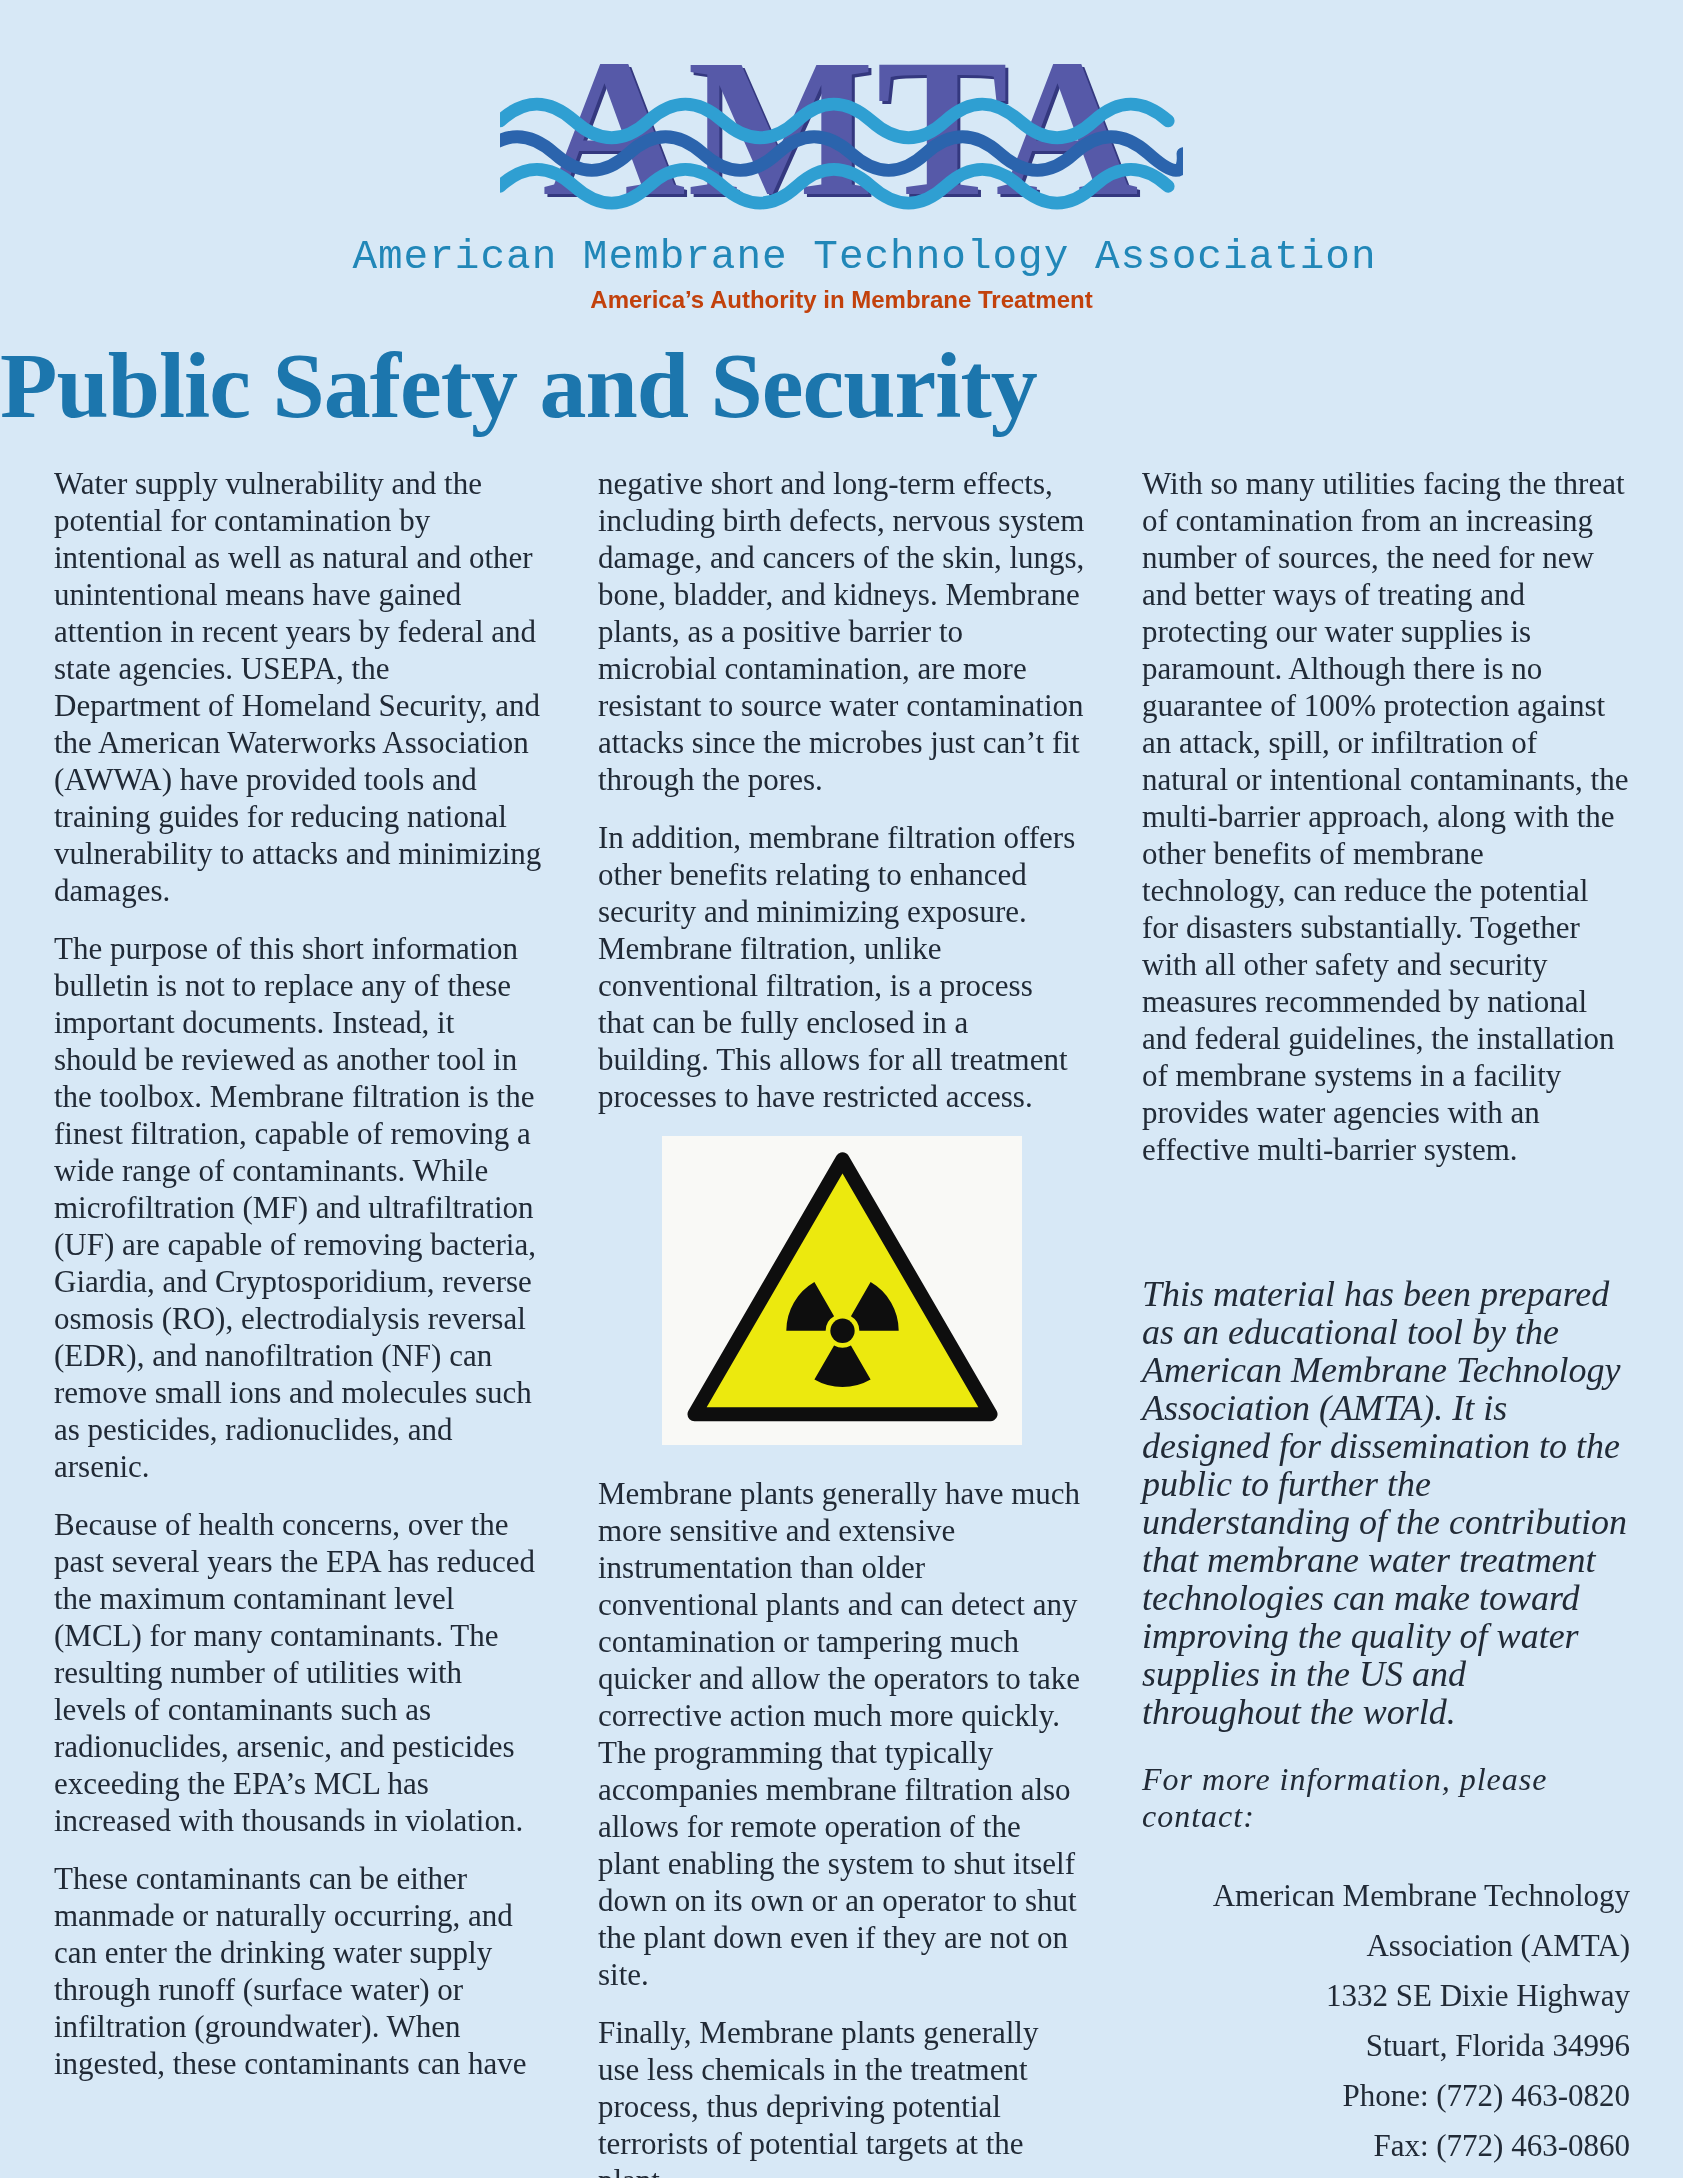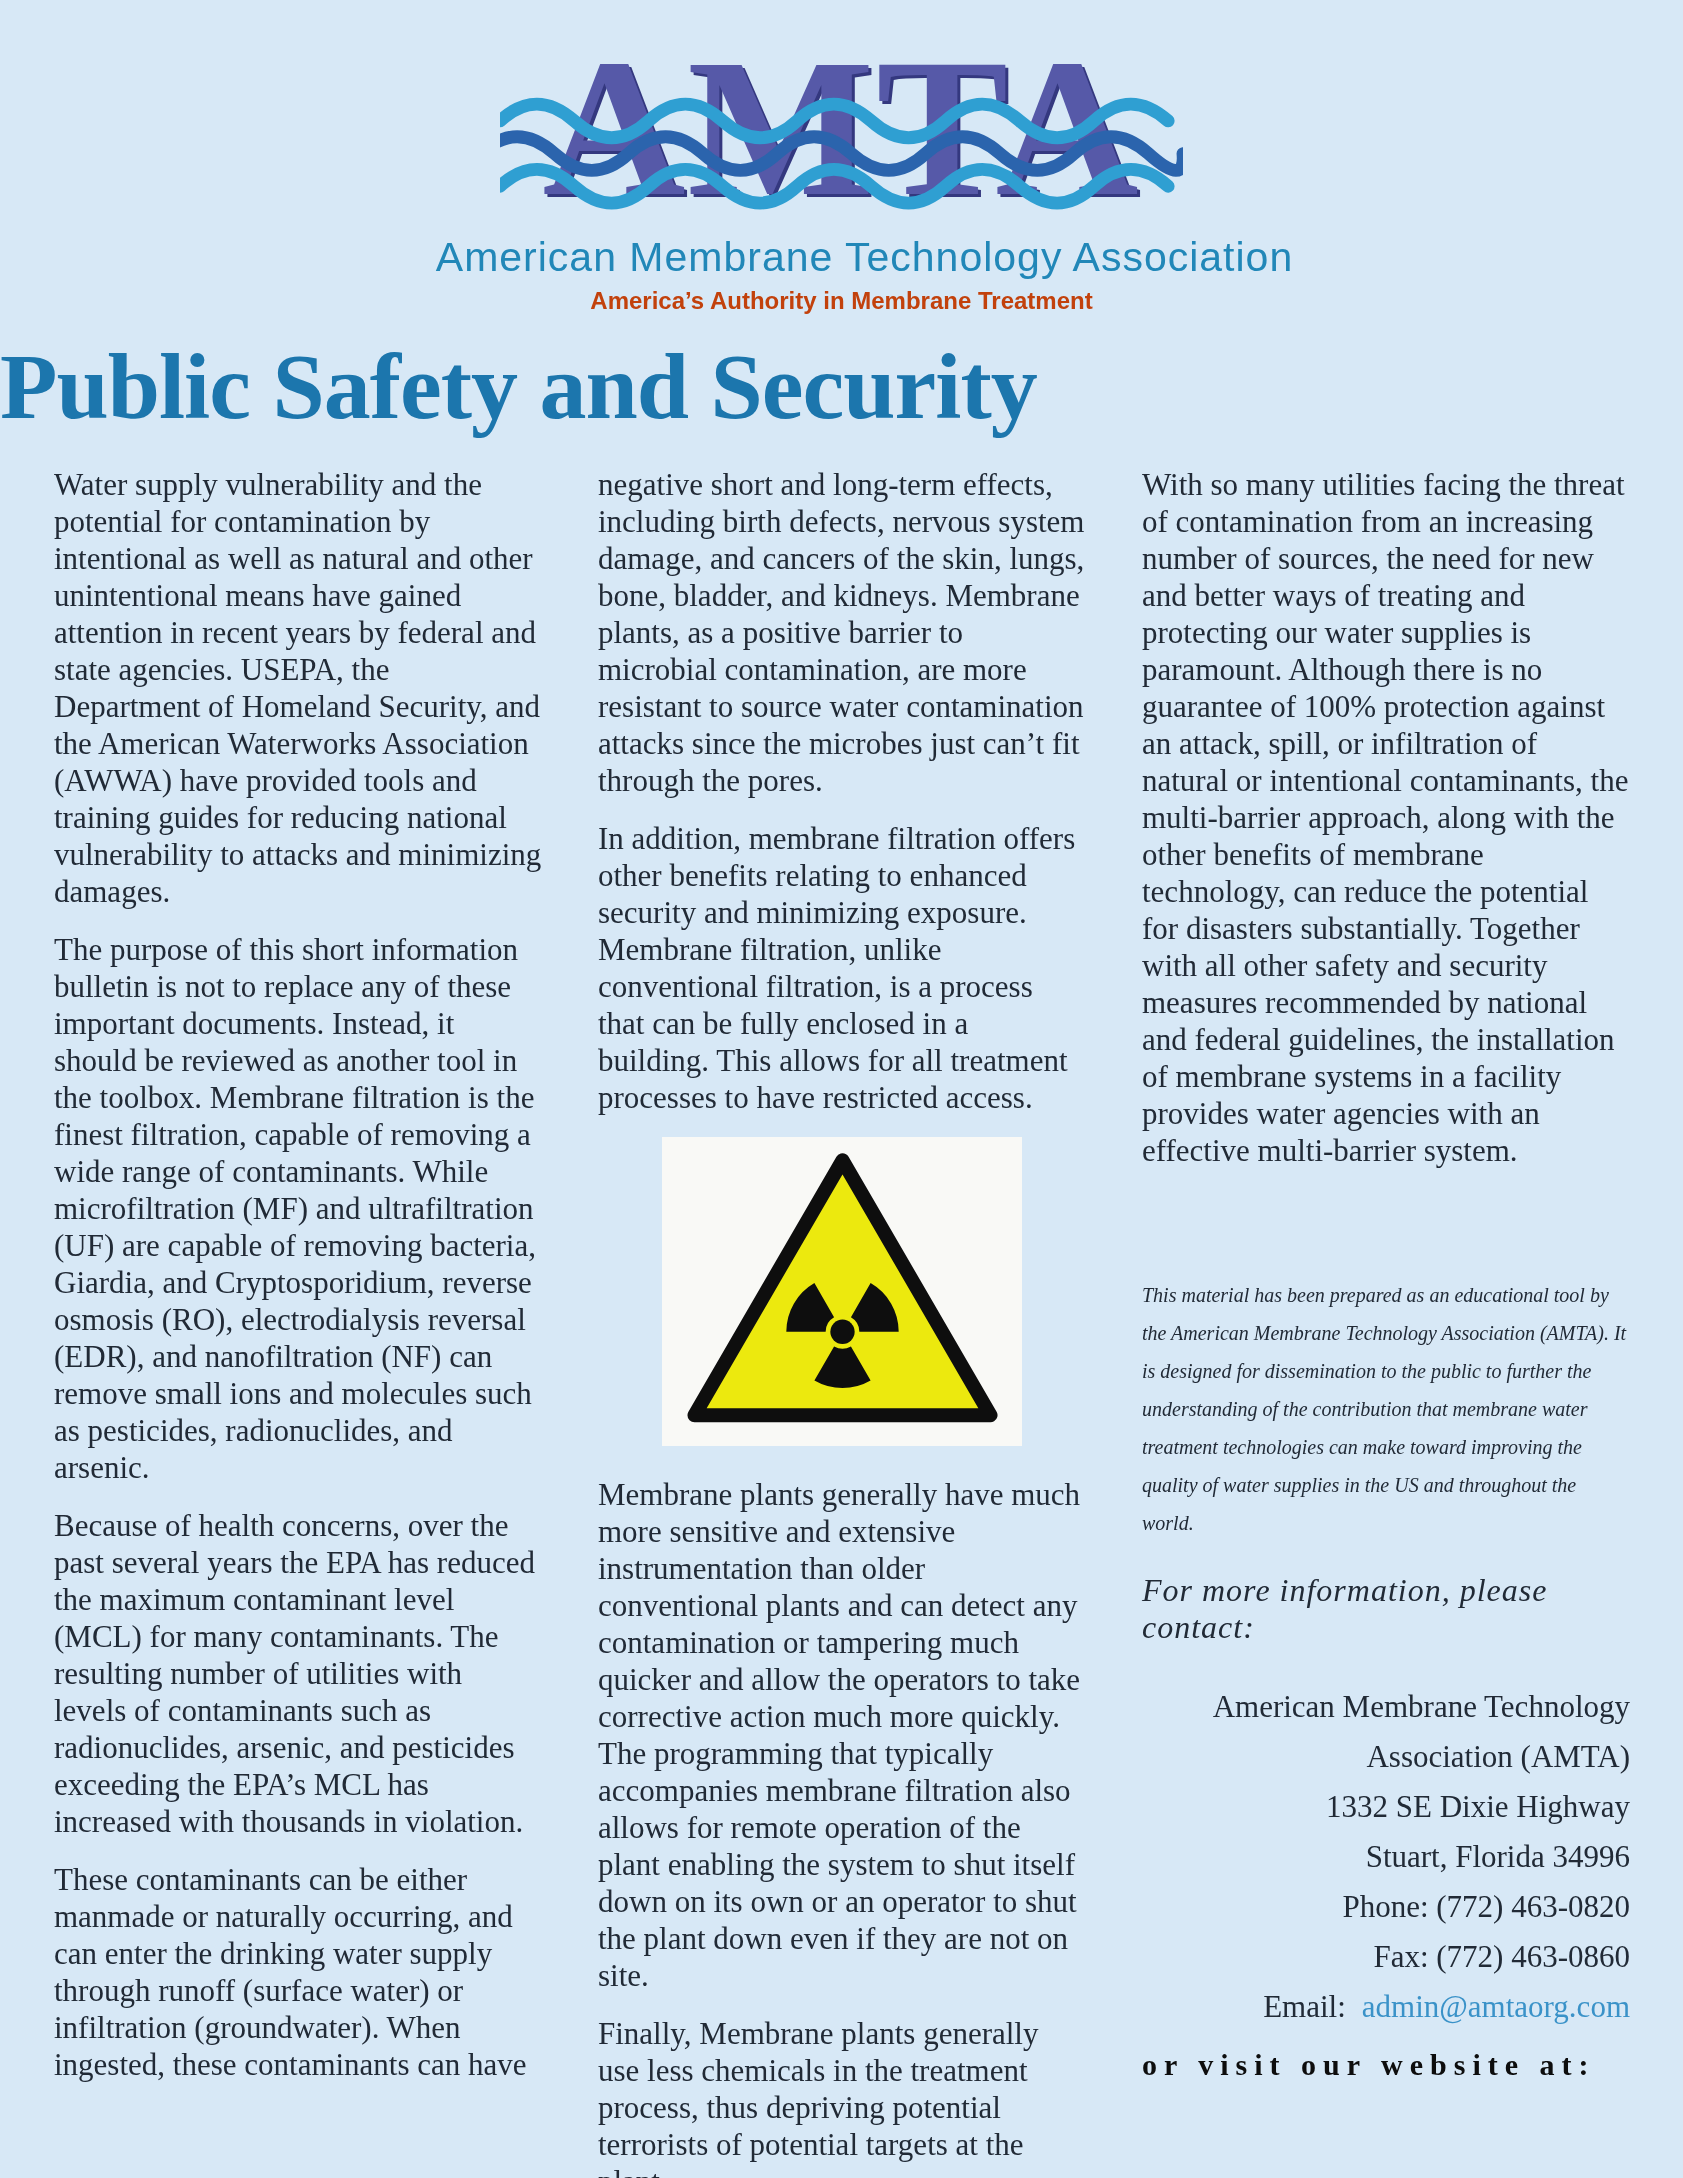--- a/index.html
+++ b/index.html
@@ -21,21 +21,21 @@
     font-size:198px;
     line-height:176px;
     letter-spacing:2px;
     color:#5659a8;
     text-shadow:3px 3px 0 #34387f;
     user-select:none;
   }
   .logo-waves{position:absolute;left:5px;top:51px;pointer-events:none;}
   .org-line{
     margin-top:6px;
-    font-family:Liberation Sans, sans-serif;
+    font-family:Liberation Mono, monospace;
     font-size:41px;
     color:#2187b8;
     letter-spacing:1px;
     padding-left:46px;
   }
   .tagline{
     margin-top:6px;
     font-family:"Liberation Sans", sans-serif;
     font-weight:bold;
     font-size:24px;
@@ -63,21 +63,21 @@
   
   .rad-figure{
     width:360px;height:309px;
     margin:8px auto 30px auto;
     background:#f9f9f6;
     display:flex;align-items:center;justify-content:center;
   }
   
   .italic-note{
     font-style:italic;
-    font-size:20px;line-height:38px;
+    font-size:36px;line-height:38px;
     margin-top:107px !important;
   }
   .contact-heading{
     font-style:italic;
     font-size:32px;
     letter-spacing:1px;
     margin-top:30px !important;
     margin-bottom:36px !important;
   }
   .contact-block{line-height:50px;font-size:31px;text-align:right;}

